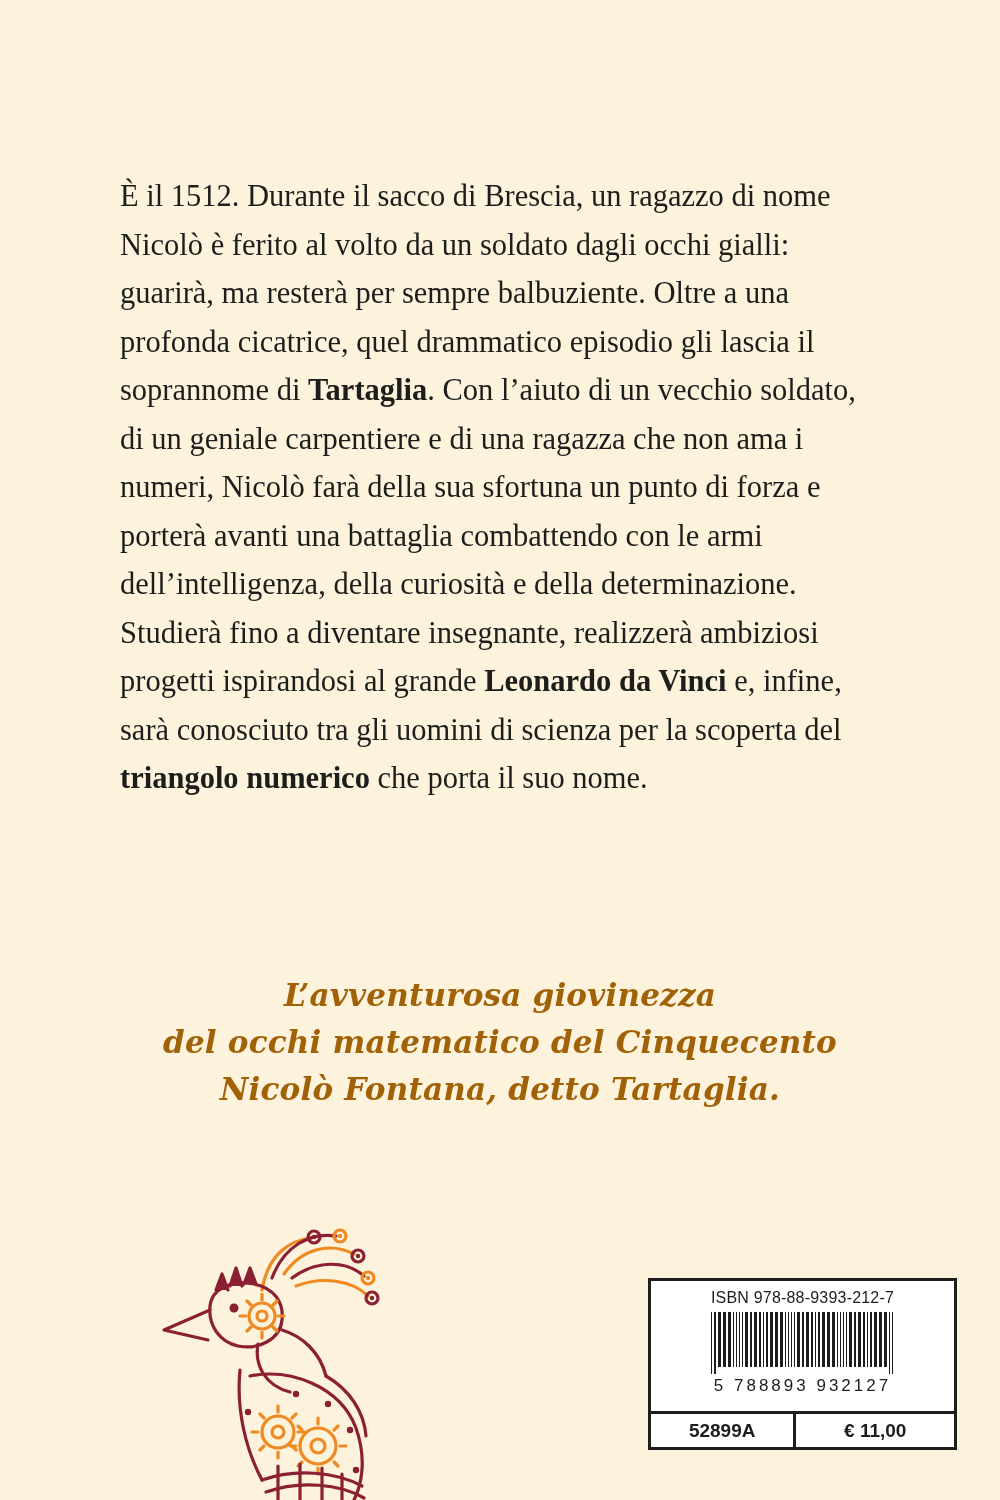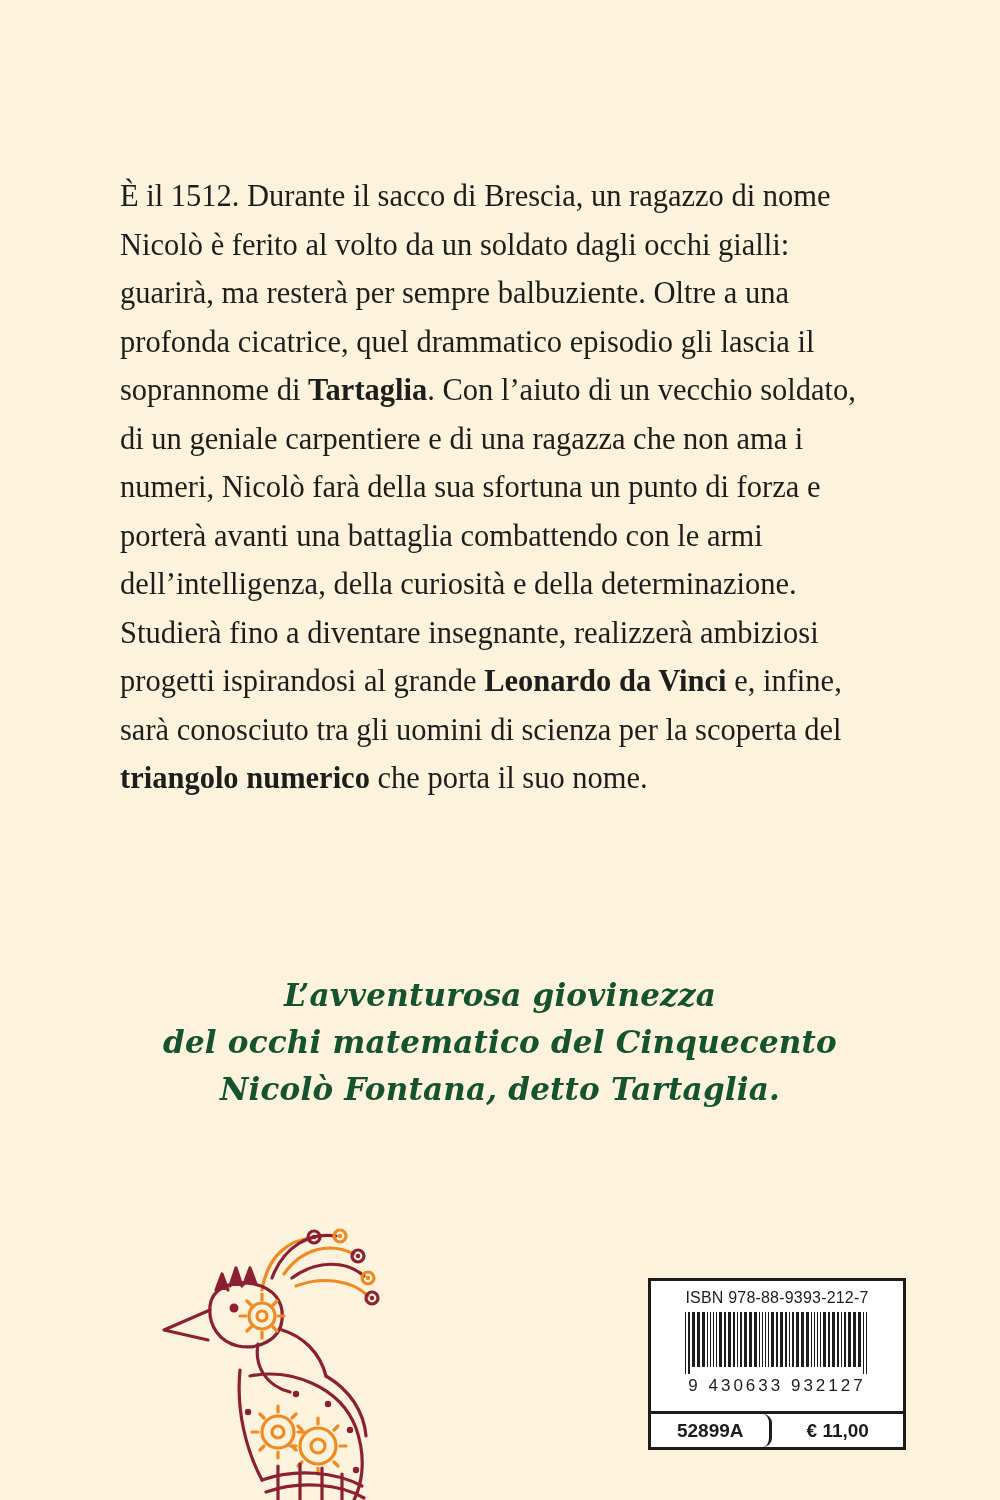--- a/index.html
+++ b/index.html
@@ -37,21 +37,21 @@
     font-weight: bold;
   }
 
   
   .tagline {
     position: absolute;
     top: 972px;
     left: 120px;
     width: 760px;
     text-align: center;
-    color: #14532d;
+    color: #a16207;
     font-family: "DejaVu Serif", serif;
     font-style: italic;
     font-weight: bold;
     font-size: 31px;
     line-height: 47px;
     letter-spacing: 0.2px;
   }
   .tagline div {
     white-space: nowrap;
   }
@@ -63,21 +63,21 @@
     top: 1180px;
     width: 300px;
     height: 320px;
   }
 
   
   .barcode-box {
     position: absolute;
     left: 648px;
     top: 1278px;
-    width: 258px;
+    width: 309px;
     height: 172px;
     background: #ffffff;
     border: 3px solid #1d1d1b;
     box-sizing: border-box;
     padding: 8px 10px 0 10px;
   }
   .isbn-text {
     font-family: "Liberation Sans", sans-serif;
     font-size: 16px;
     color: #1d1d1b;
@@ -118,21 +118,20 @@
   .price-row .code {
     flex: 0 0 47%;
     border-right: 3px solid #1d1d1b;
     display: flex;
     align-items: center;
     justify-content: center;
     font-family: "Liberation Sans", sans-serif;
     font-weight: bold;
     font-size: 19px;
     color: #1d1d1b;
-    border-radius: 9px;
   }
   .price-row .price {
     flex: 1;
     display: flex;
     align-items: center;
     justify-content: center;
     font-family: "Liberation Sans", sans-serif;
     font-weight: bold;
     font-size: 19px;
     color: #1d1d1b;
@@ -257,20 +256,20 @@
         <span style="width: 3px; height: 88%;"></span>
         <span style="width: 2px; height: 88%;"></span>
         <span style="width: 1px; height: 88%;"></span>
         <span style="width: 2px; height: 88%;"></span>
         <span style="width: 3px; height: 88%;"></span>
         <span style="width: 3px; height: 88%;"></span>
         <span style="width: 3px; height: 88%;"></span>
         <span style="width: 1px; height: 100%;"></span>
         <span style="width: 1px; height: 100%;"></span>
       </div>
-    <div class="barcode-digits">9 430633 932127</div>
+    <div class="barcode-digits">5 788893 932127</div>
     <div class="price-row">
       <div class="code">52899A</div>
       <div class="price">€ 11,00</div>
     </div>
   </div>
 
 </div>
 
 </body></html>

